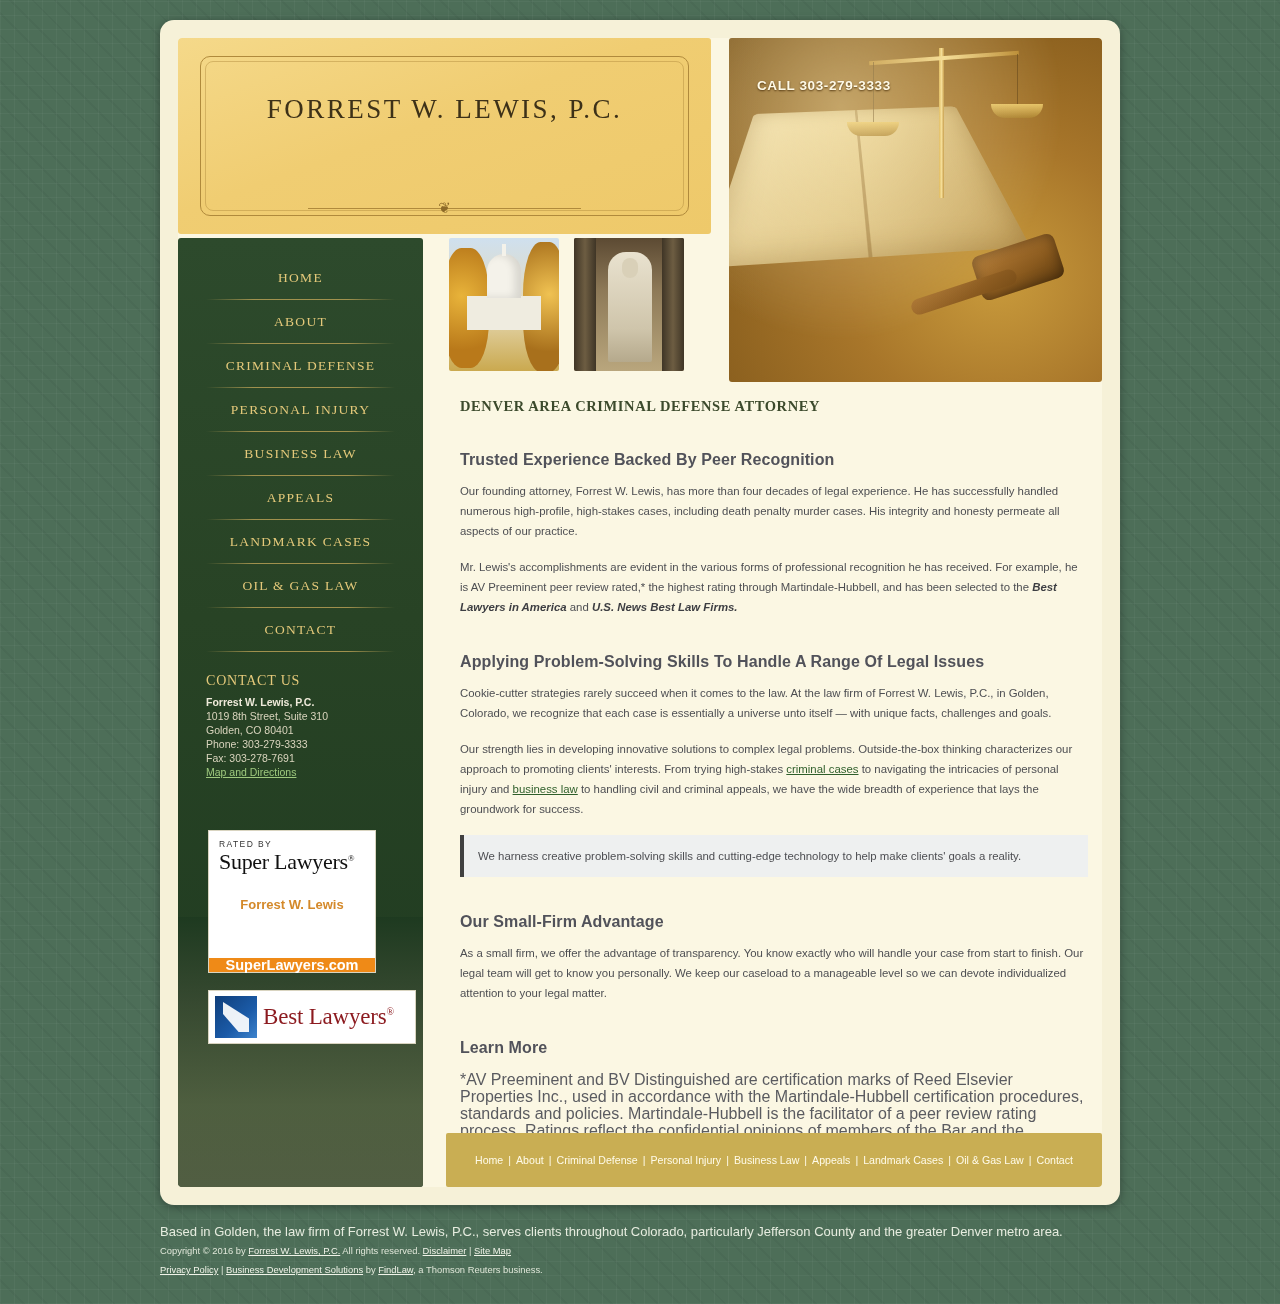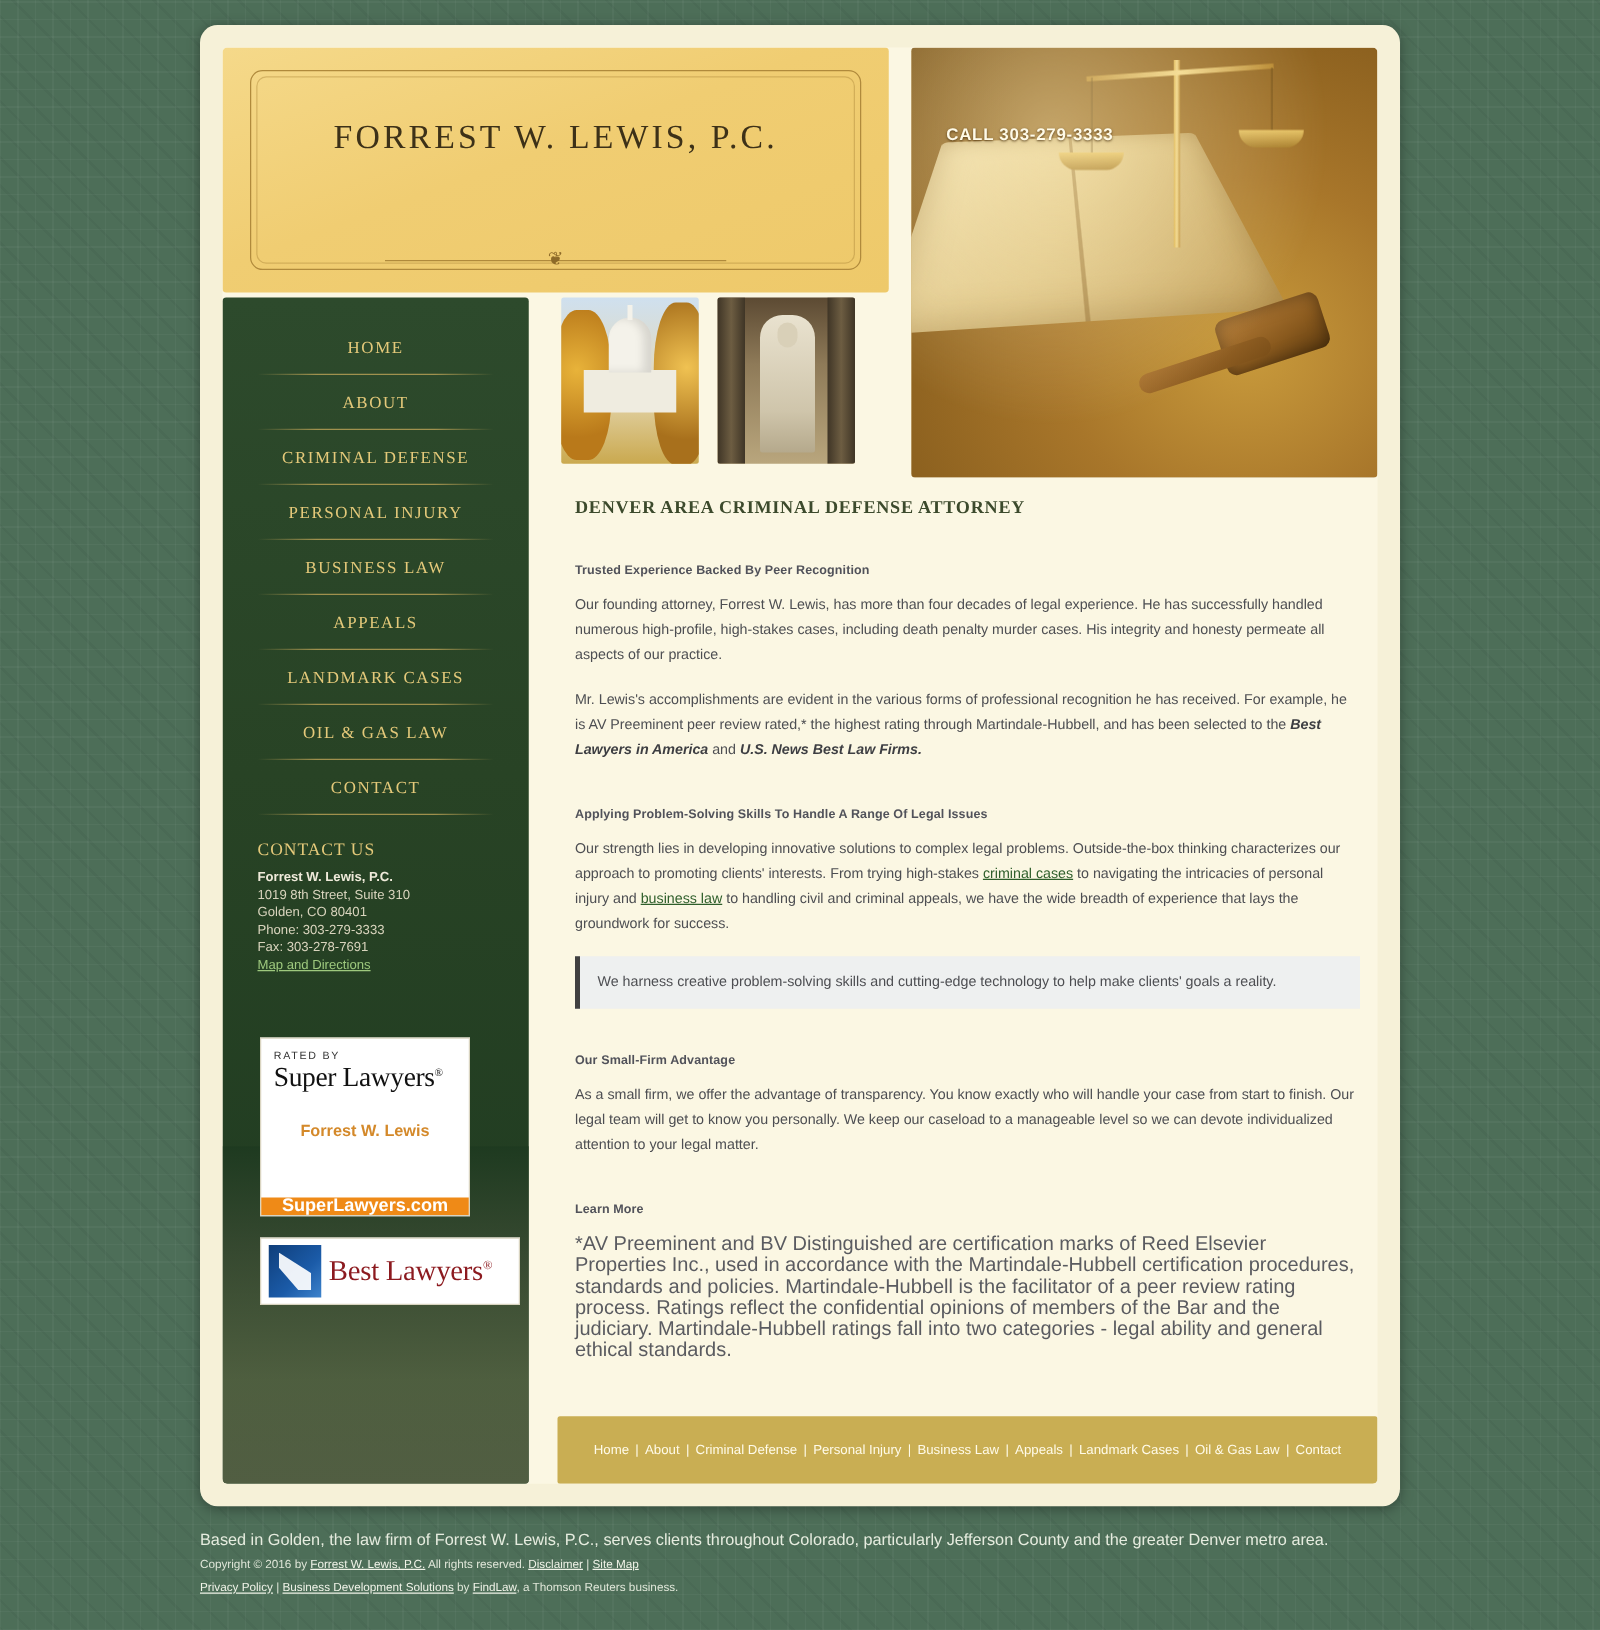--- a/index.html
+++ b/index.html
@@ -122,21 +122,21 @@
     position: absolute; left: 180px; top: 246px; width: 110px; height: 16px;
     border-radius: 8px;
     background: linear-gradient(160deg,#a9722f 0%, #7a4e18 100%);
     transform: rotate(-18deg);
   }
   #hero-photo .glow {
     position: absolute; inset: 0;
     background: radial-gradient(ellipse at 30% 20%, rgba(255,240,190,0.45), transparent 60%);
   }
   #call-banner {
-    position: absolute; left: 28px; top: 62px;
+    position: absolute; left: 28px; top: 40px;
     font-family: "Liberation Sans", sans-serif;
     font-weight: bold; font-size: 13.5px; letter-spacing: 0.6px;
     color: #fffbe8;
     text-shadow: 0 1px 2px rgba(60,35,0,0.8);
   }
 
   
   #subphoto-capitol, #subphoto-lincoln {
     position: absolute; top: 200px;
     width: 110px; height: 133px;
@@ -284,21 +284,21 @@
     width: 656px; height: 797px;
     padding: 0 14px 0 14px;
   }
   h1#page-title {
     font-family: "Liberation Serif", serif;
     font-size: 14.5px; letter-spacing: 0.6px;
     color: #3c4a2c; font-weight: bold;
     margin: 8px 0 20px 0;
   }
   h2.sec {
-    font-size: 10px; color: #51525a; font-weight: bold;
+    font-size: 16px; color: #51525a; font-weight: bold;
     margin: 36px 0 12px 0; letter-spacing: 0.1px;
   }
   p.body {
     font-size: 11.4px; color: #4d4e52; line-height: 20px;
     margin: 0 0 16px 0;
   }
   p.body a { color: #2e5e2a; text-decoration: underline; }
   p.body b, p.body strong { color: #3d3e42; }
   p.body i, p.body em { font-style: italic; font-weight: bold; color: #3d3e42; }
   #callout {
@@ -414,20 +414,21 @@
 
     <div id="content">
       <h1 id="page-title">DENVER AREA CRIMINAL DEFENSE ATTORNEY</h1>
 
       <h2 class="sec">Trusted Experience Backed By Peer Recognition</h2>
       <p class="body">Our founding attorney, Forrest W. Lewis, has more than four decades of legal experience. He has successfully handled numerous high-profile, high-stakes cases, including death penalty murder cases. His integrity and honesty permeate all aspects of our practice.</p>
 
       <p class="body"><span>Mr. Lewis's accomplishments are evident in the various forms of professional recognition he has received. For example, he is AV Preeminent peer review rated,* the highest rating through Martindale-Hubbell, and has been selected to the </span><i>Best Lawyers in America</i><span> and </span><i>U.S. News Best Law Firms.</i></p>
 
       <h2 class="sec">Applying Problem-Solving Skills To Handle A Range Of Legal Issues</h2>
+      <p class="body">Cookie-cutter strategies rarely succeed when it comes to the law. At the law firm of Forrest W. Lewis, P.C., in Golden, Colorado, we recognize that each case is essentially a universe unto itself — with unique facts, challenges and goals.</p>
 
       <p class="body"><span>Our strength lies in developing innovative solutions to complex legal problems. Outside-the-box thinking characterizes our approach to promoting clients' interests. From trying high-stakes </span><a href="#">criminal cases</a><span> to navigating the intricacies of personal injury and </span><a href="#">business law</a><span> to handling civil and criminal appeals, we have the wide breadth of experience that lays the groundwork for success.</span></p>
 
       <div id="callout">We harness creative problem-solving skills and cutting-edge technology to help make clients' goals a reality.</div>
 
       <h2 class="sec">Our Small-Firm Advantage</h2>
       <p class="body">As a small firm, we offer the advantage of transparency. You know exactly who will handle your case from start to finish. Our legal team will get to know you personally. We keep our caseload to a manageable level so we can devote individualized attention to your legal matter.</p>
 
       <h2 class="sec">Learn More</h2>
 

